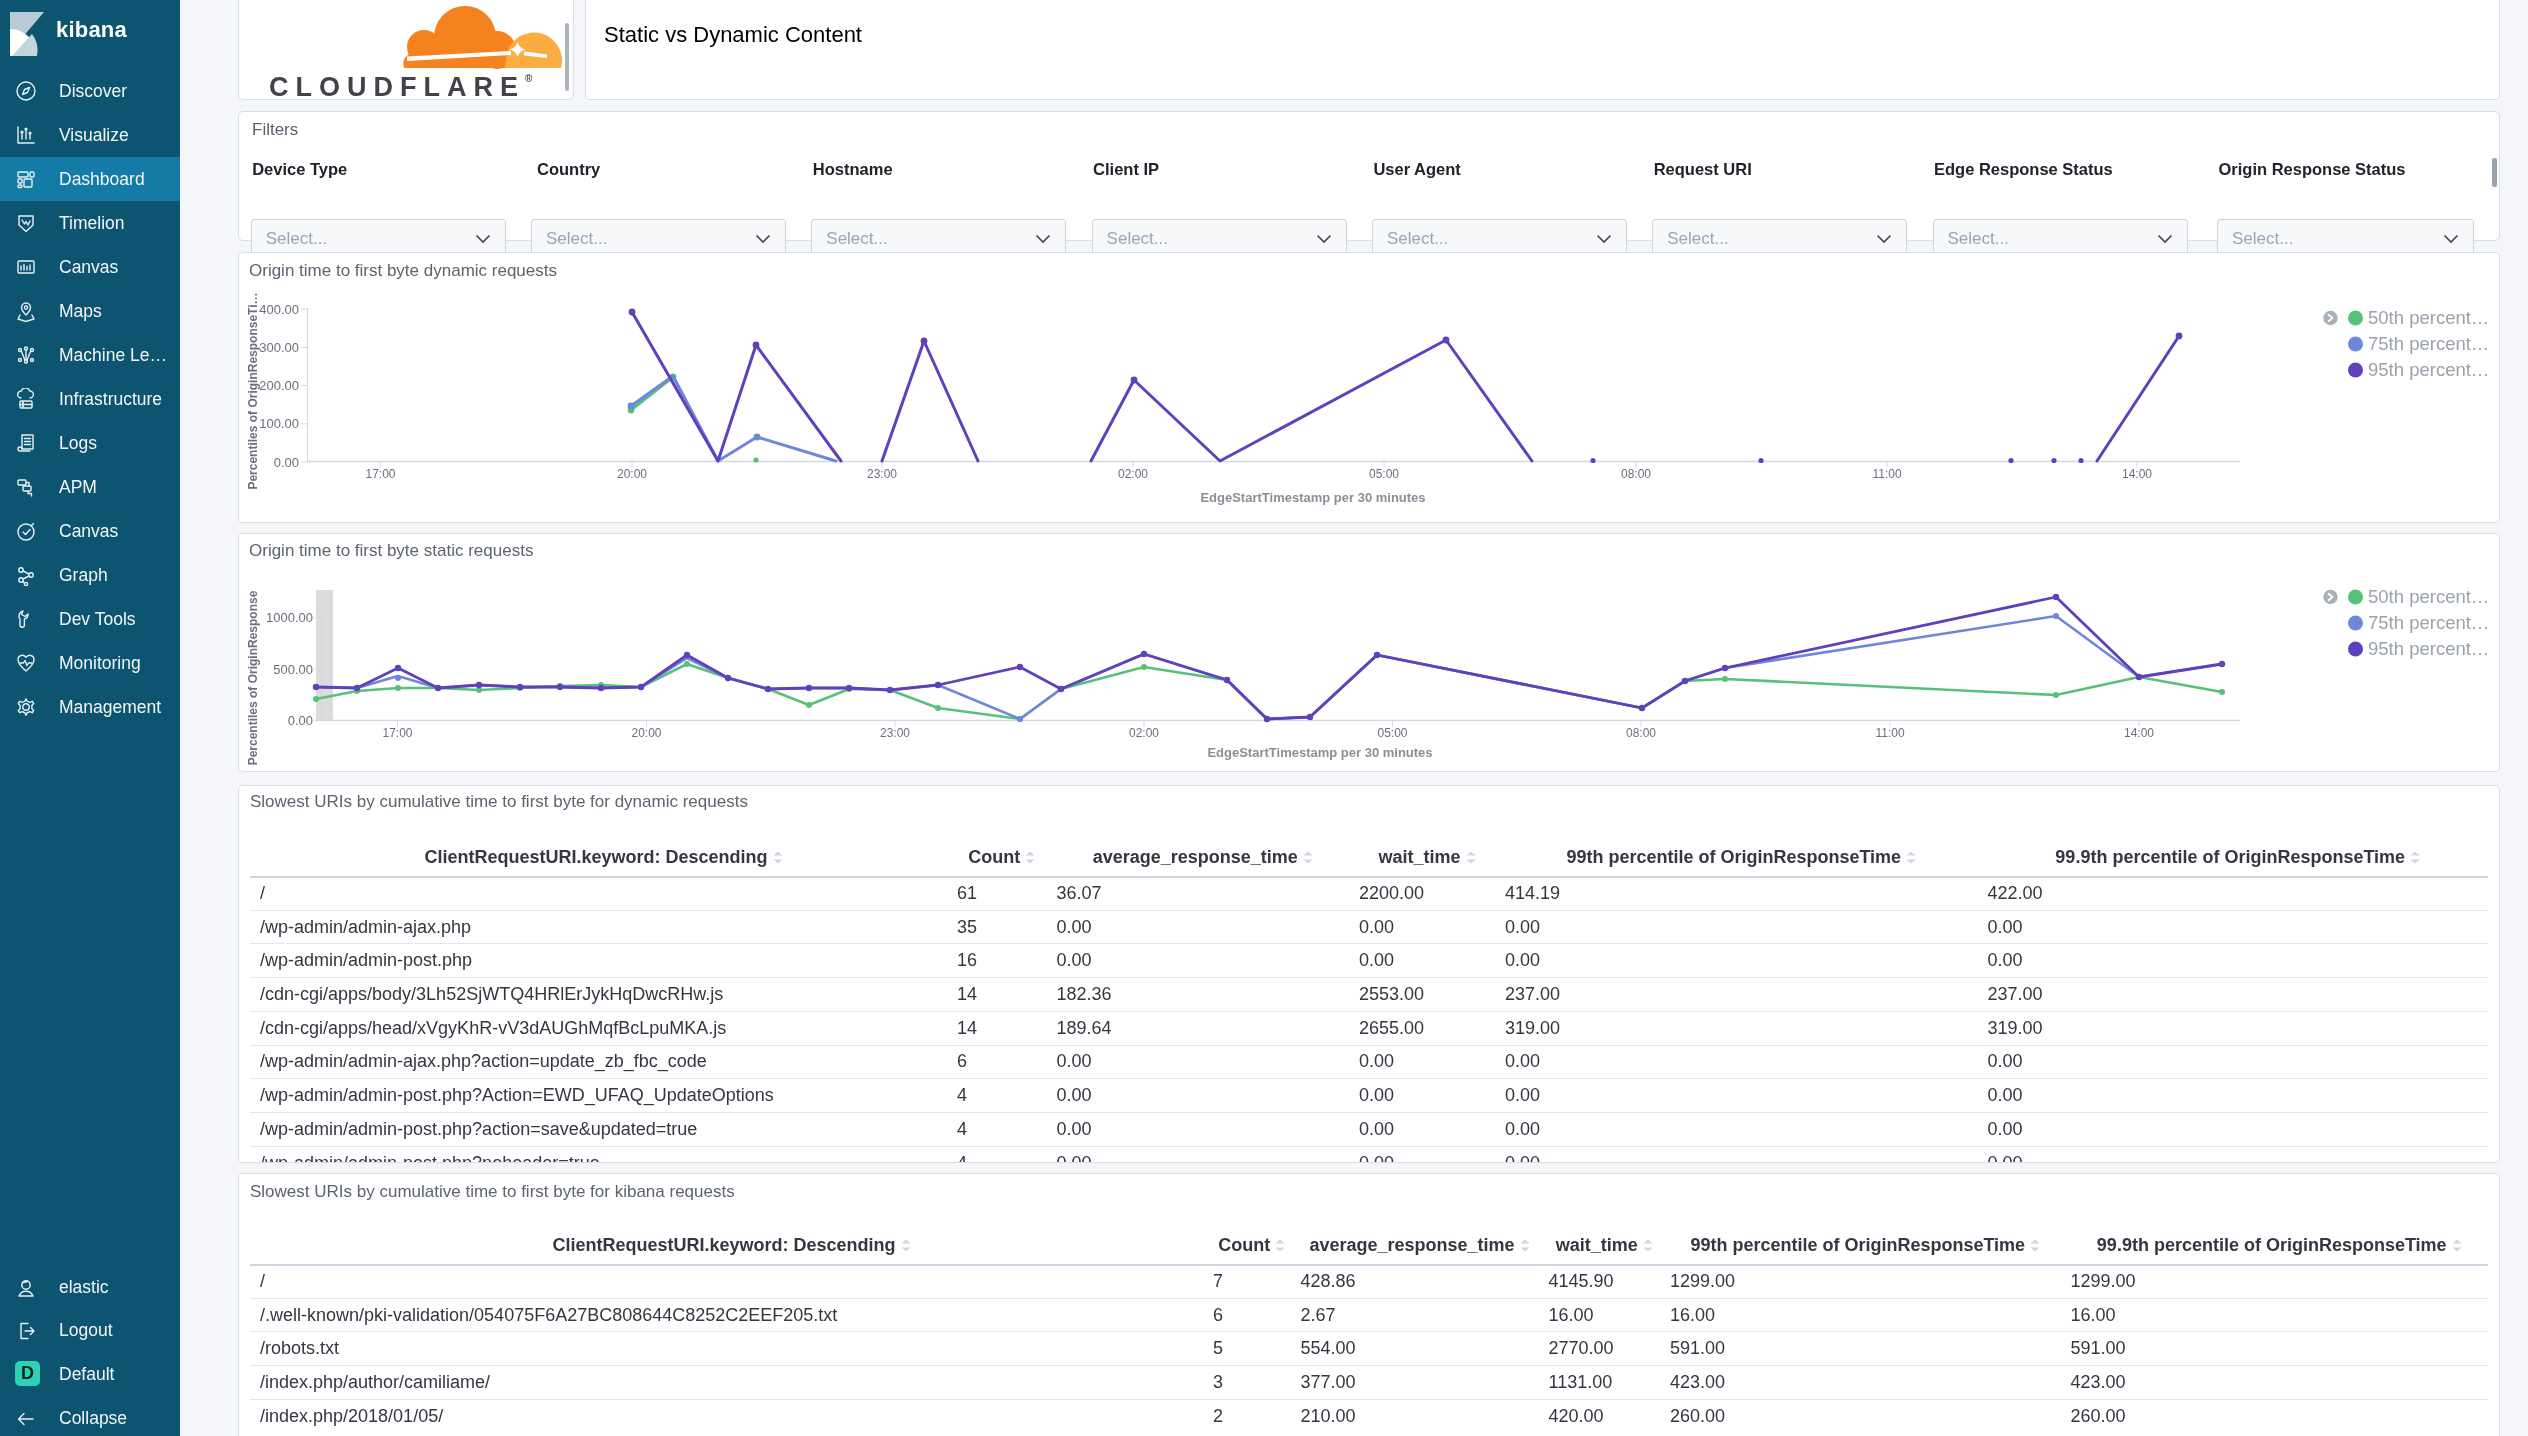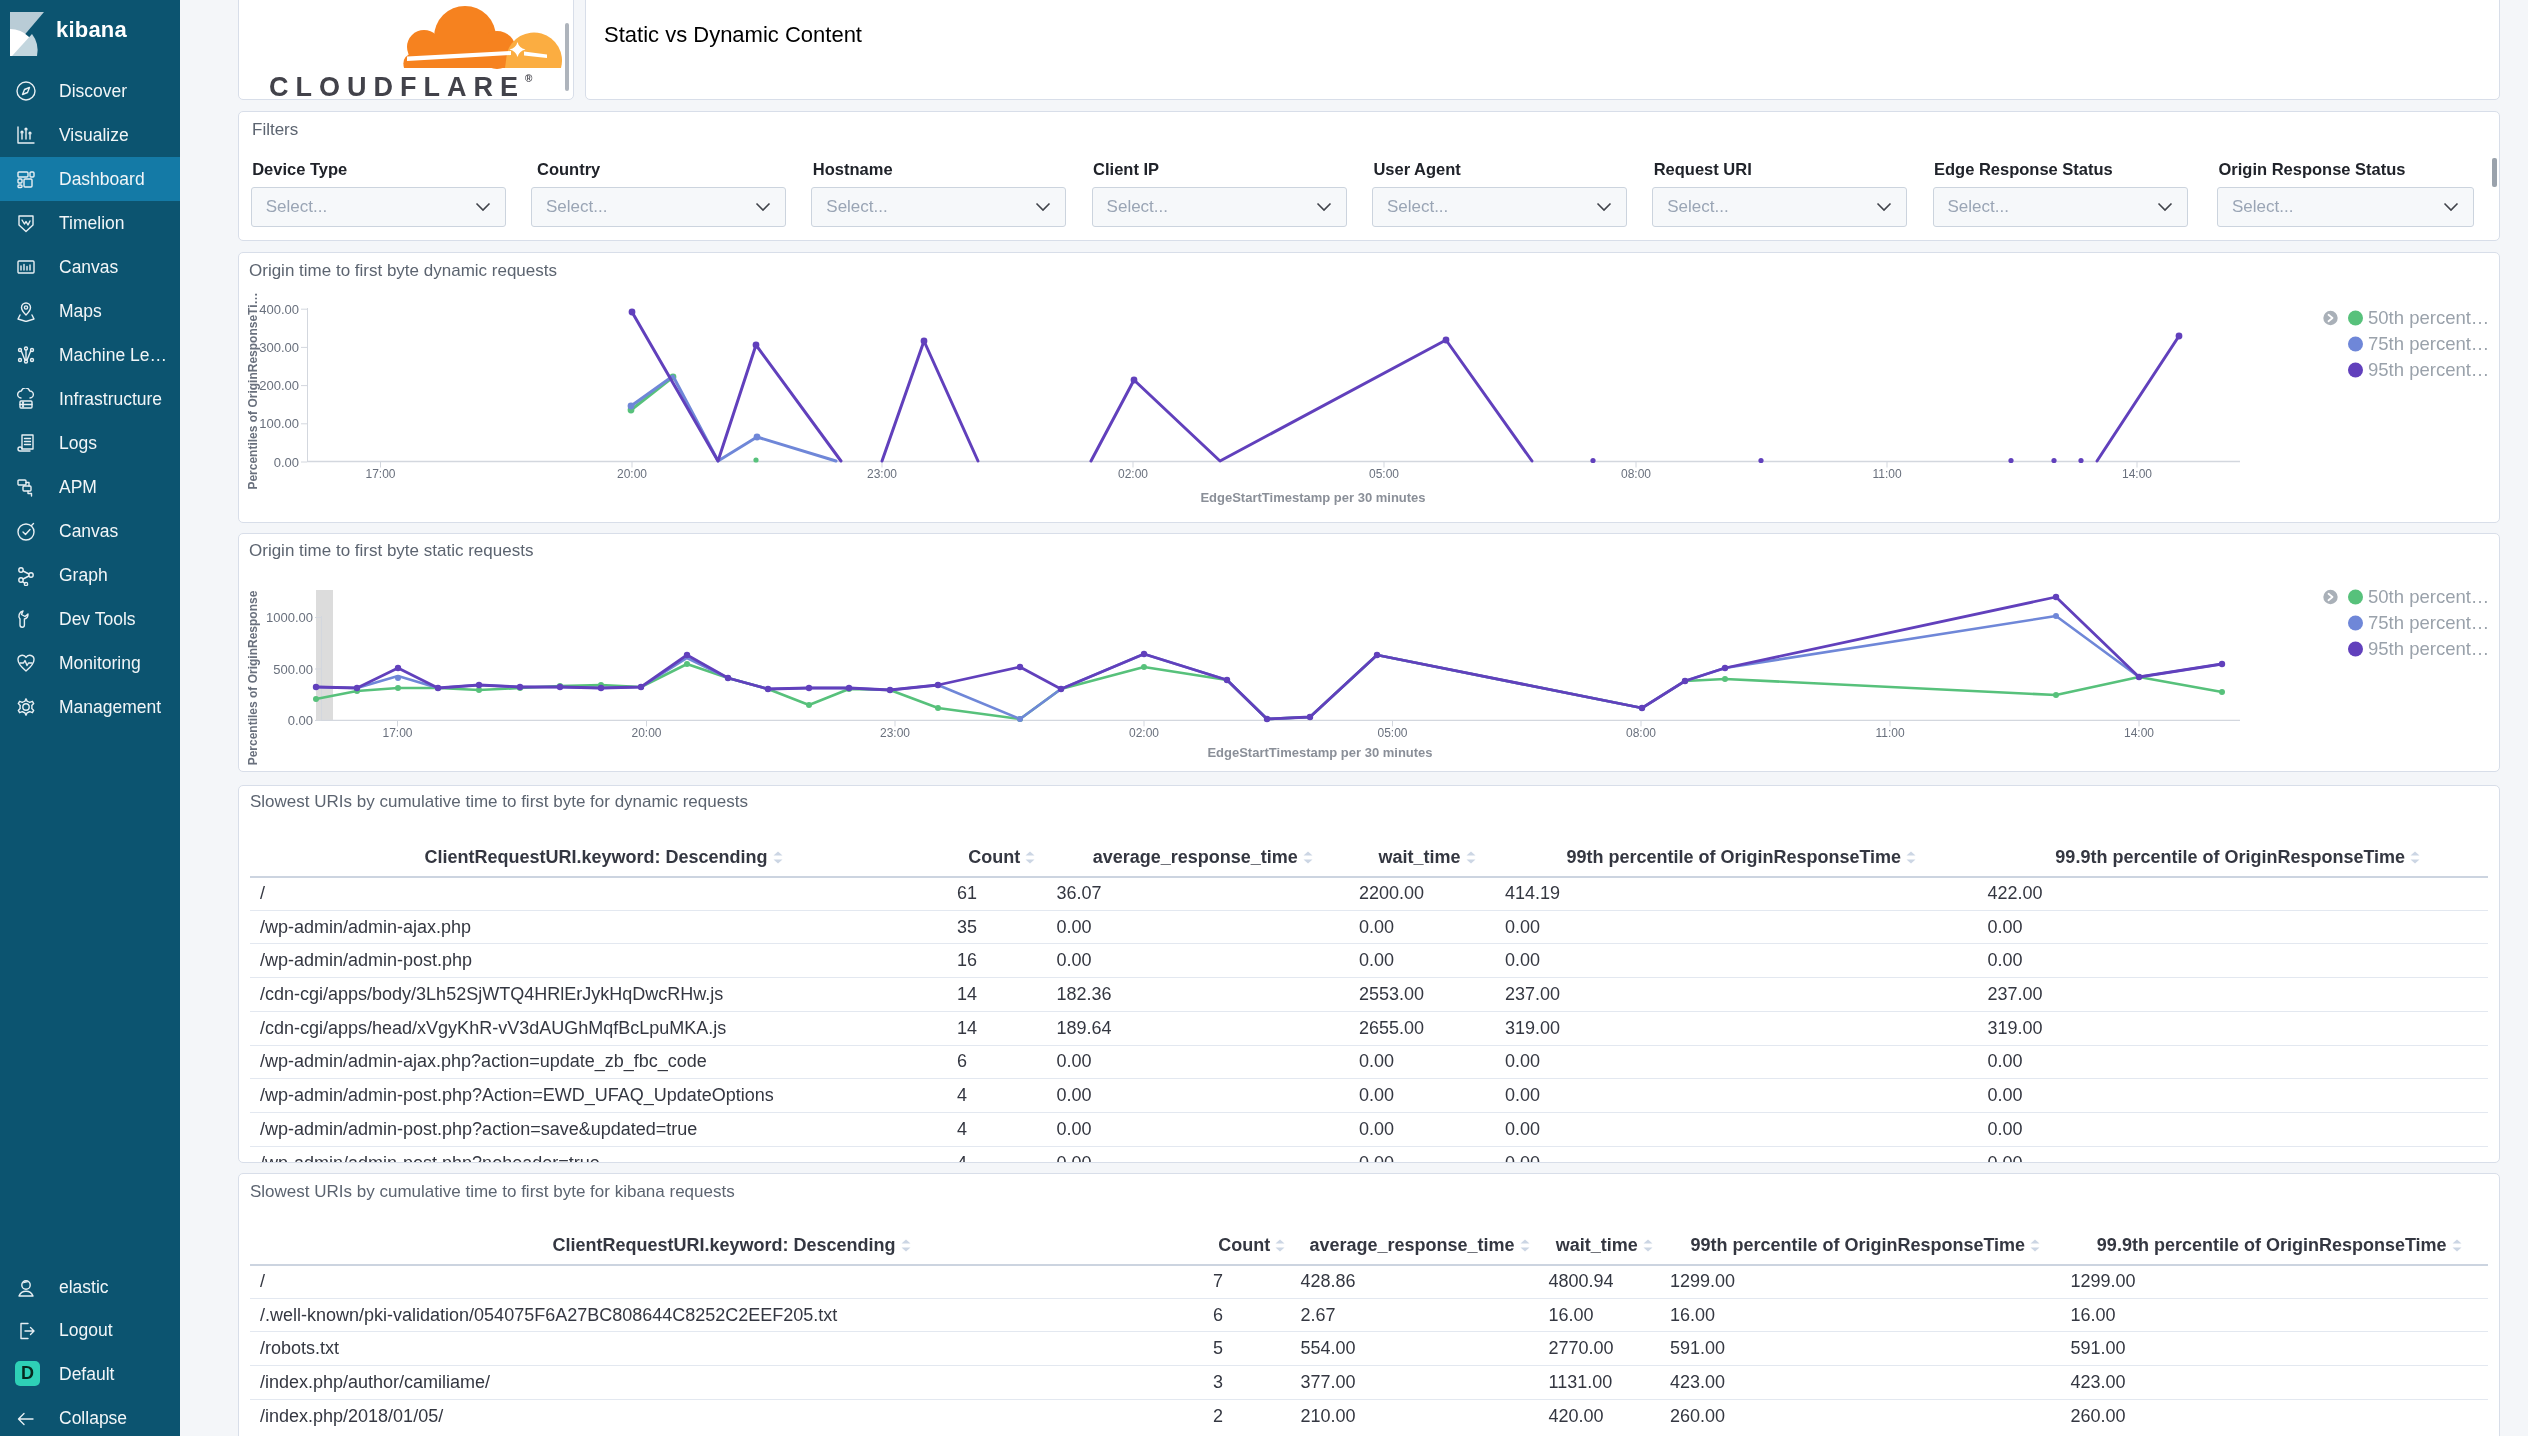--- a/index.html
+++ b/index.html
@@ -11,21 +11,21 @@
   .nav{position:absolute;left:0;width:180px;height:44px;color:#f2f6f8;font-size:17.5px;}
   .nav .ic{position:absolute;left:15px;top:11px;width:22px;height:22px;}
   .nav .tx{position:absolute;left:59px;top:50%;transform:translateY(-50%);white-space:nowrap;}
   .nav.sel{background:#147aa6;}
   svg.lic{stroke:#e8eff3;fill:none;stroke-width:1.4;stroke-linecap:round;stroke-linejoin:round;}
   
   .panel{position:absolute;background:#fff;border:1px solid #d8dee9;border-radius:5px;box-sizing:border-box;}
   .ptitle{position:absolute;font-size:17px;color:#5c6470;white-space:nowrap;}
   
   .flab{position:absolute;font-size:16.5px;font-weight:bold;color:#20232a;white-space:nowrap;}
-  .fsel{position:absolute;width:255px;height:40px;background:#f6f8fa;border:1px solid #ccd4de;border-radius:3px;box-sizing:border-box;}
+  .fsel{position:absolute;width:255px;height:40px;background:#f6f8fa;border:1px solid #ccd4de;border-radius:3px;box-sizing:border-box;margin-top:32px;}
   .fsel .ph{position:absolute;left:14px;top:50%;transform:translateY(-50%);font-size:17px;color:#9aa5b5;}
   .fsel svg{position:absolute;right:14px;top:50%;transform:translateY(-50%);}
   
   table.dt{border-collapse:collapse;table-layout:fixed;font-size:18px;color:#343741;}
   table.dt th{font-weight:bold;text-align:center;padding:0 0 0 10px;white-space:nowrap;overflow:hidden;}
   table.dt td{padding:0 0 0 10px;white-space:nowrap;overflow:hidden;border-top:1px solid #e3e8f0;}
   table.dt thead th{border-bottom:2px solid #ccd4e0;height:35px;}
   table.dt tbody tr{height:33.72px;}
   .sort{display:inline-block;vertical-align:-1px;margin-left:5px;}
 </style>
@@ -589,21 +589,21 @@
               <polygon points="5,0.5 9.5,4.5 0.5,4.5" fill="#ccd6e4"></polygon>
               <polygon points="5,12.5 9.5,8.5 0.5,8.5" fill="#ccd6e4"></polygon>
             </svg></th>
         </tr>
       </thead>
       <tbody>
         <tr>
           <td>/</td>
           <td>7</td>
           <td>428.86</td>
-          <td>4800.94</td>
+          <td>4145.90</td>
           <td>1299.00</td>
           <td>1299.00</td>
         </tr>
         <tr>
           <td>/.well-known/pki-validation/054075F6A27BC808644C8252C2EEF205.txt</td>
           <td>6</td>
           <td>2.67</td>
           <td>16.00</td>
           <td>16.00</td>
           <td>16.00</td>

